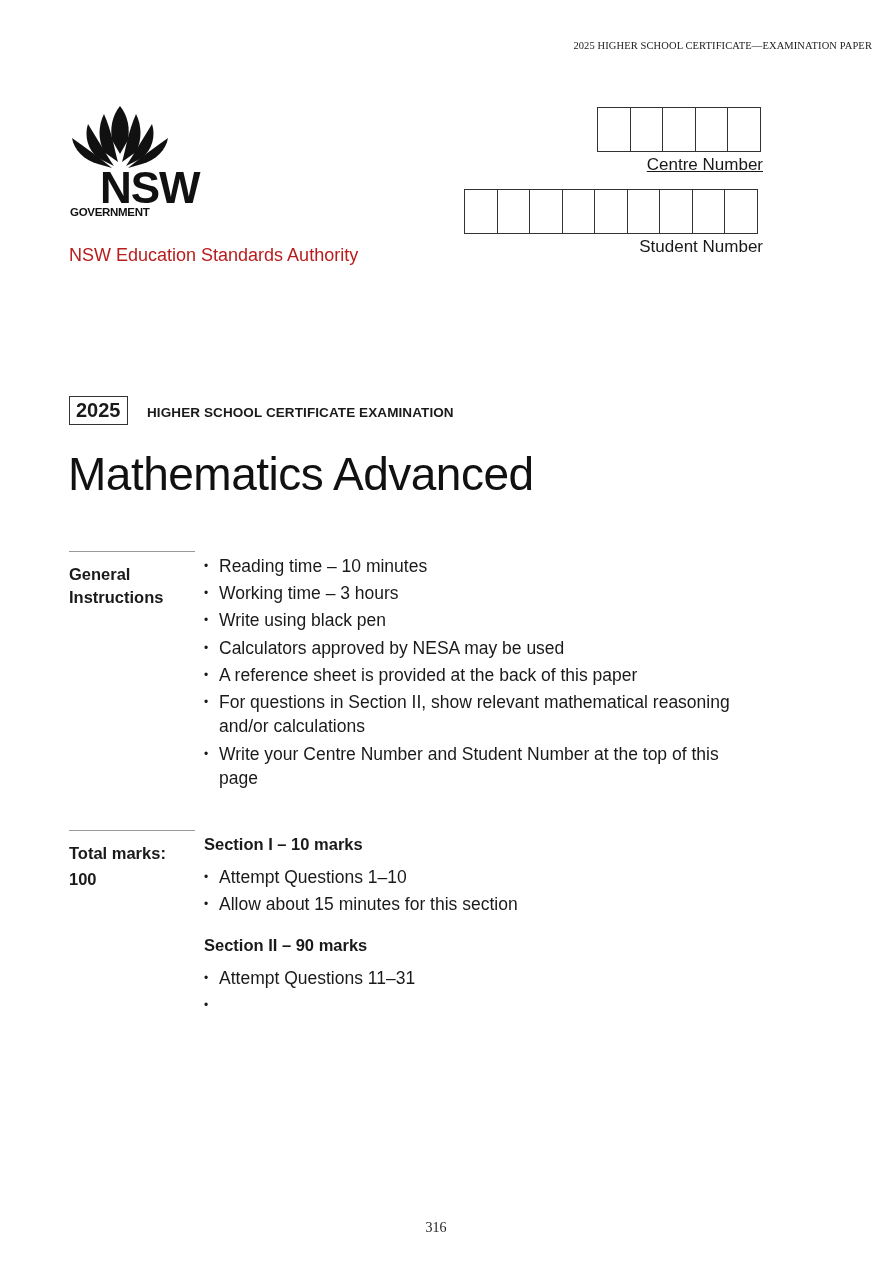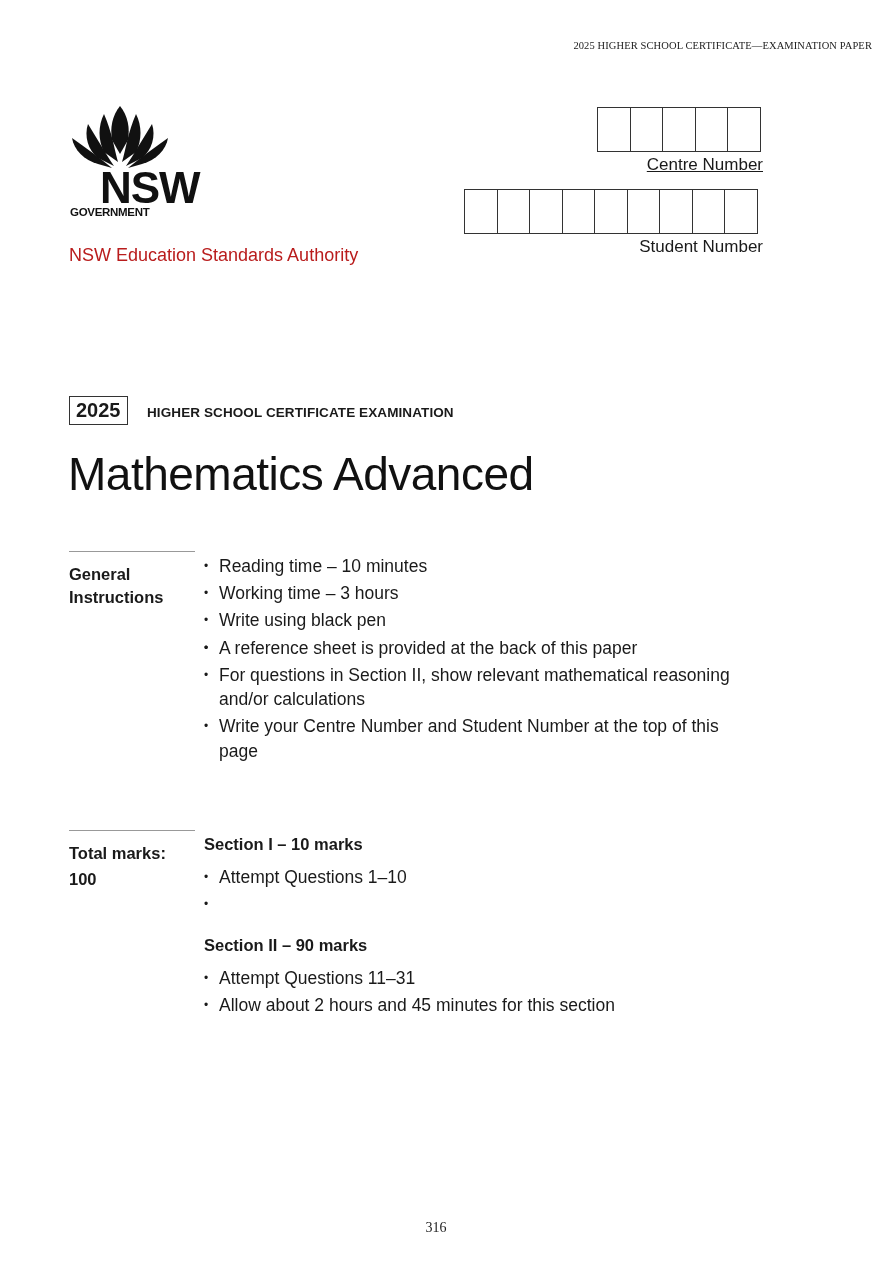--- a/index.html
+++ b/index.html
@@ -88,37 +88,37 @@
 
 <div class="rule rule-1"></div>
 <div class="side-label side-label-1">
   <div>General</div>
   <div>Instructions</div>
 </div>
 <ul class="list list-general">
   <li><span class="bullet">•</span><span>Reading time – 10 minutes</span></li>
   <li><span class="bullet">•</span><span>Working time – 3 hours</span></li>
   <li><span class="bullet">•</span><span>Write using black pen</span></li>
-  <li><span class="bullet">•</span></li>
+  <li><span class="bullet">•</span><span>Calculators approved by NESA may be used</span></li>
   <li><span class="bullet">•</span><span>A reference sheet is provided at the back of this paper</span></li>
   <li><span class="bullet">•</span><span>For questions in Section II, show relevant mathematical reasoning and/or calculations</span></li>
   <li style="width:510px"><span class="bullet">•</span><span>Write your Centre Number and Student Number at the top of this page</span></li>
 </ul>
 
 <div class="rule rule-2"></div>
 <div class="side-label side-label-2">
   <div>Total marks:</div>
   <div style="margin-top:3px">100</div>
 </div>
 
 <div class="sec-head sec-head-1">Section I – 10 marks</div>
 <ul class="list list-s1">
   <li><span class="bullet">•</span><span>Attempt Questions 1–10</span></li>
-  <li><span class="bullet">•</span></li>
+  <li><span class="bullet">•</span><span>Allow about 15 minutes for this section</span></li>
 </ul>
 
 <div class="sec-head sec-head-2">Section II – 90 marks</div>
 <ul class="list list-s2">
   <li><span class="bullet">•</span><span>Attempt Questions 11–31</span></li>
-  <li><span class="bullet">•</span><span>Allow about 2 hours and 45 minutes for this section</span></li>
+  <li><span class="bullet">•</span></li>
 </ul>
 
 <div class="page-num">316</div>
 
 </body></html>

